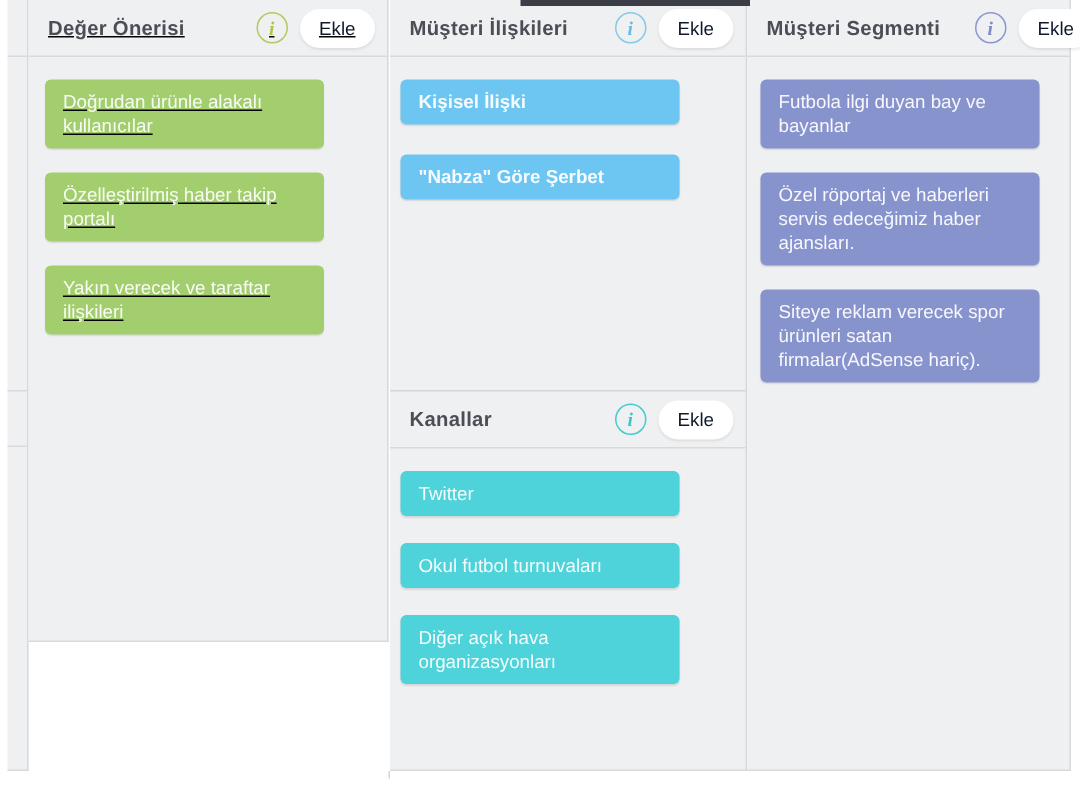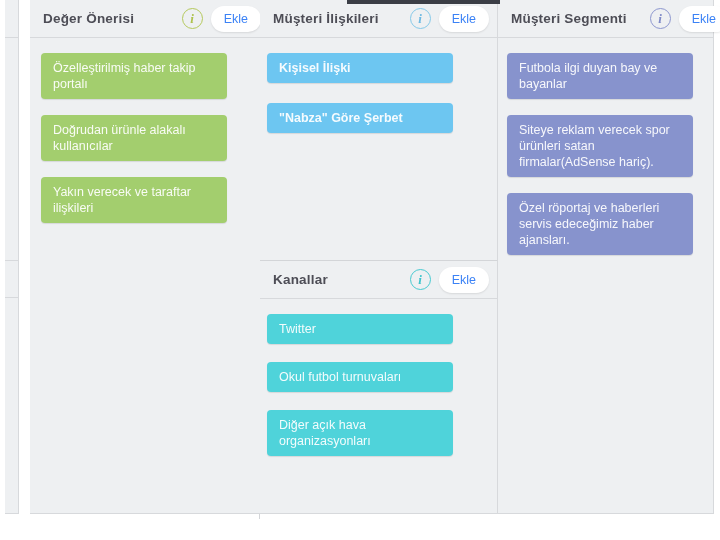--- a/index.html
+++ b/index.html
@@ -11,40 +11,40 @@
   
   .dark-top-bar { position:absolute; left:347px; top:0; width:153px; height:4px; background:#3b3e46; z-index:6; }
 
   
   .edge-pane { position:absolute; left:5px; top:0; width:14px; height:514px;
                background:#eef0f2; border-right:1px solid #d7d9dc; border-bottom:1px solid #d7d9dc; }
   .edge-pane .tick { position:absolute; left:0; right:0; height:1px; background:#d7d9dc; }
   .tick-a { top:37px; } .tick-b { top:260px; } .tick-c { top:297px; }
 
   .pane { position:absolute; top:0; background:#eef0f2; border-right:1px solid #d7d9dc; border-bottom:1px solid #d7d9dc; }
-  .pane-value    { left:30px;  width:240px; height:514px; }
+  .pane-value    { left:19px;  width:240px; height:428px;text-decoration:underline; }
   .pane-rel      { left:260px; width:238px; height:260px; border-bottom:none; }
   .pane-channels { left:260px; top:260px; width:238px; height:254px; border-top:1px solid #d3d5d8; }
   .pane-segment  { left:498px; width:216px; height:514px; overflow:visible; }
 
   .pane-header { height:38px; display:flex; align-items:center; padding:0 8px 0 13px;
                  border-bottom:1px solid #d7d9dc; position:relative; }
   .pane-title { font-size:13.5px; font-weight:bold; color:#4d4d56; letter-spacing:.2px; white-space:nowrap; }
 
   .info-icon { margin-left:auto; width:21px; height:21px; border-radius:50%;
                display:flex; align-items:center; justify-content:center;
                font-family:"Liberation Serif","DejaVu Serif",serif; font-style:italic; font-weight:bold;
                font-size:13px; background:transparent; cursor:pointer; flex:0 0 auto; }
   .ic-green  { border:1.5px solid #b5c95c; color:#aec24e; }
   .ic-blue   { border:1.5px solid #85c9e9; color:#6db9e2; }
   .ic-teal   { border:1.5px solid #48cad1; color:#3fc4cc; }
   .ic-purple { border:1.5px solid #8d97cf; color:#7f8ac7; }
 
   .add-btn { margin-left:8px; background:#ffffff; border:none; border-radius:14px;
-             padding:6px 13px; font-size:12.5px; color:#3b82f6; font-family:inherit;
+             padding:6px 13px; font-size:12.5px; color:#0f172a; font-family:inherit;
              box-shadow:0 1px 2px rgba(0,0,0,.10); cursor:pointer; flex:0 0 auto; }
   .pane-segment .add-btn { margin-right:-24px; }
 
   .cards { padding-top:15px; }
   .pane-value .cards    { padding-left:11px; }
   .pane-rel .cards      { padding-left:7px; }
   .pane-channels .cards { padding-left:7px; }
   .pane-segment .cards  { padding-left:9px; }
 
   .card { width:186px; border-radius:4px; padding:7px 12px; font-size:12.5px; line-height:16px;
@@ -70,22 +70,22 @@
     <div class="tick tick-c"></div>
   </div>
 
   <section class="pane pane-value">
     <header class="pane-header">
       <span class="pane-title">Değer Önerisi</span>
       <span class="info-icon ic-green">i</span>
       <button class="add-btn">Ekle</button>
     </header>
     <div class="cards">
+      <div class="card">Doğrudan ürünle alakalı kullanıcılar</div>
       <div class="card">Özelleştirilmiş haber takip portalı</div>
-      <div class="card">Doğrudan ürünle alakalı kullanıcılar</div>
       <div class="card">Yakın verecek ve taraftar ilişkileri</div>
     </div>
   </section>
 
   <section class="pane pane-rel">
     <header class="pane-header">
       <span class="pane-title">Müşteri İlişkileri</span>
       <span class="info-icon ic-blue">i</span>
       <button class="add-btn">Ekle</button>
     </header>
@@ -109,20 +109,20 @@
   </section>
 
   <section class="pane pane-segment">
     <header class="pane-header">
       <span class="pane-title">Müşteri Segmenti</span>
       <span class="info-icon ic-purple">i</span>
       <button class="add-btn">Ekle</button>
     </header>
     <div class="cards">
       <div class="card">Futbola ilgi duyan bay ve bayanlar</div>
+      <div class="card">Özel röportaj ve haberleri servis edeceğimiz haber ajansları.</div>
       <div class="card">Siteye reklam verecek spor ürünleri satan firmalar(AdSense hariç).</div>
-      <div class="card">Özel röportaj ve haberleri servis edeceğimiz haber ajansları.</div>
     </div>
   </section>
 
   <div class="divider-ext"></div>
 
 </div>
 
 </body></html>

